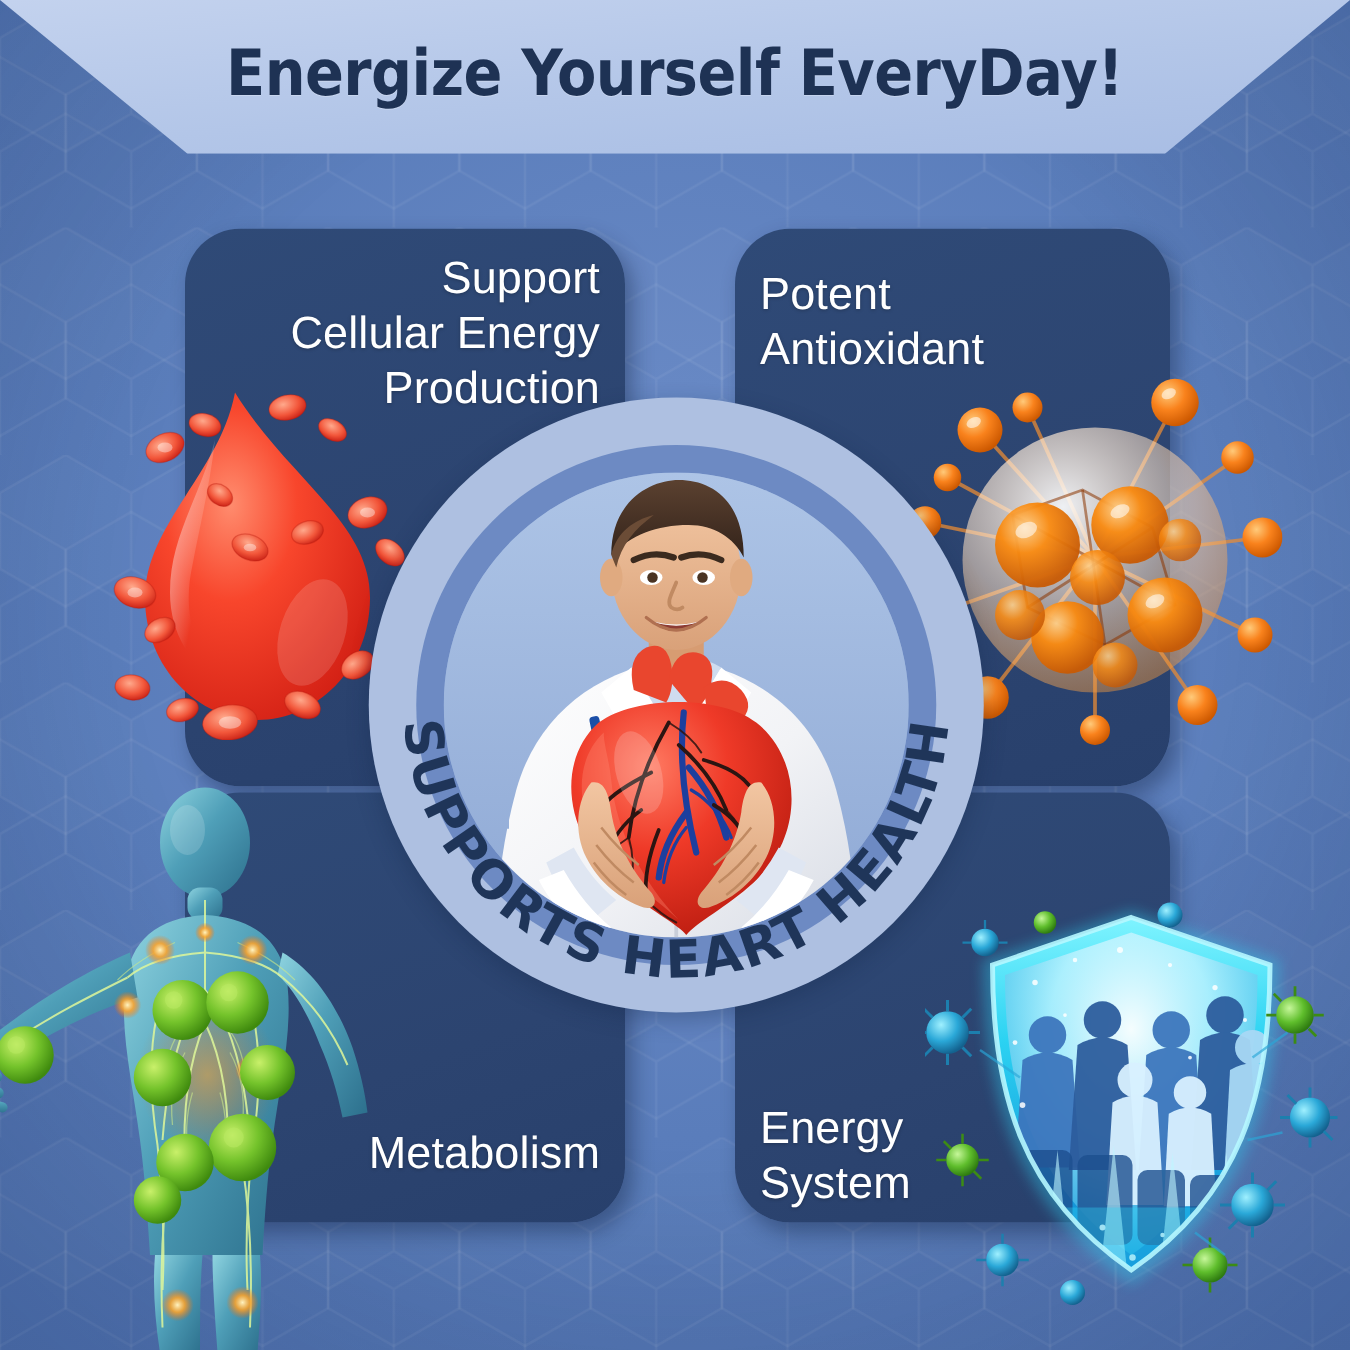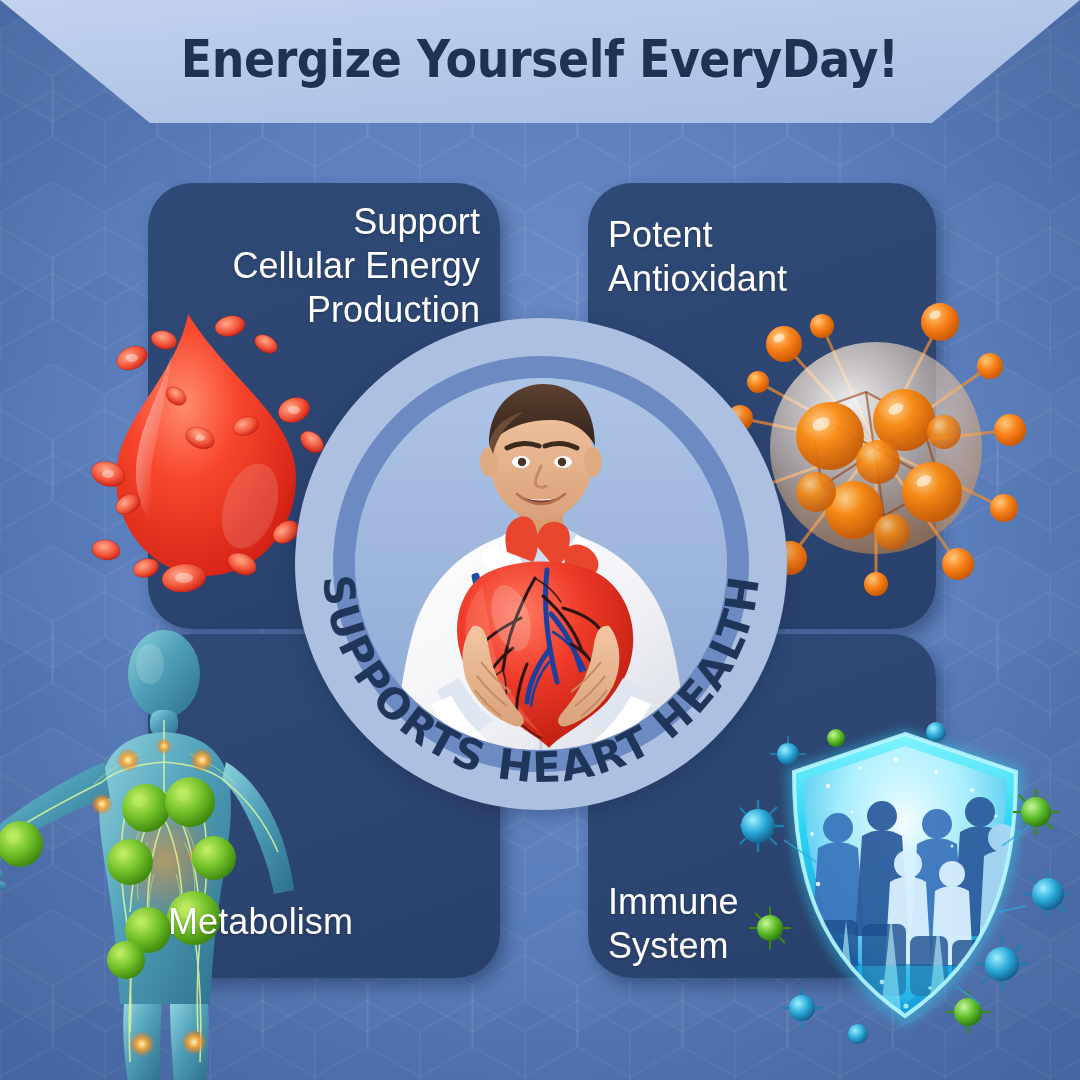--- a/index.html
+++ b/index.html
@@ -73,20 +73,21 @@
 
   #card-antioxidant { left:588px; top:183px; width:348px; height:446px; }
   #label-antioxidant {
     left:608px; top:213px; width:310px;
     text-align:left;
   }
 
   #card-metabolism { left:148px; top:634px; width:352px; height:344px; }
   #label-metabolism {
     left:168px; top:900px; width:312px;
+    text-align:right;
   }
 
   #card-immune { left:588px; top:634px; width:348px; height:344px; }
   #label-immune {
     left:608px; top:880px; width:310px;
     text-align:left;
   }
 
   
   .halo-outer {
@@ -751,16 +752,16 @@
       <textPath href="#arcPath" startOffset="50%" text-anchor="middle">SUPPORTS HEART HEALTH</textPath>
     </text>
   </svg>
 
   <div class="card-label" id="label-cellular">Support
 Cellular Energy
 Production</div>
   <div class="card-label" id="label-antioxidant">Potent
 Antioxidant</div>
   <div class="card-label" id="label-metabolism">Metabolism</div>
-  <div class="card-label" id="label-immune">Immune
+  <div class="card-label" id="label-immune">Energy
 System</div>
 
 </div>
 
 </body></html>

